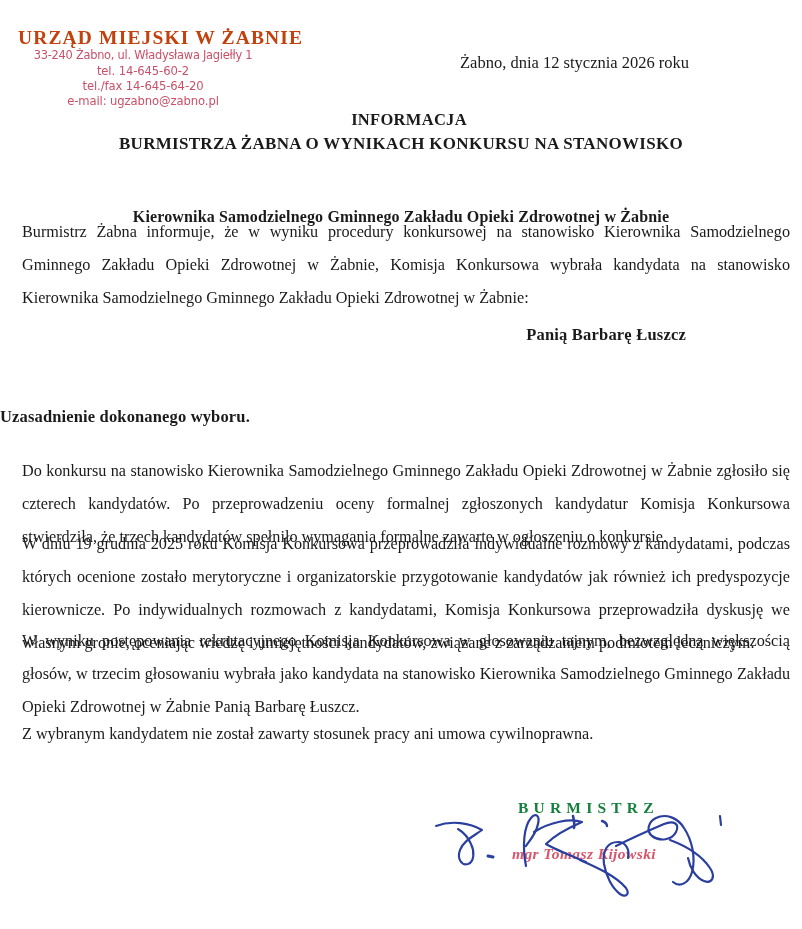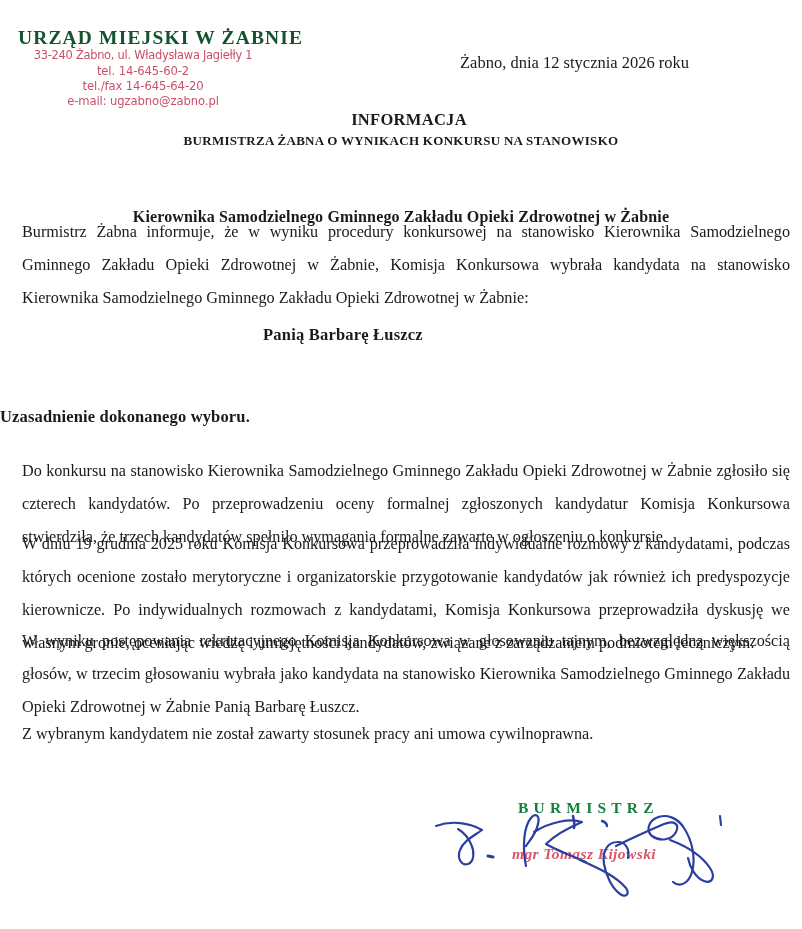--- a/index.html
+++ b/index.html
@@ -33,21 +33,21 @@
     text-align: center;
     color: #c0304a;
   }
   .letterhead-title {
     font-family: "Liberation Serif", "DejaVu Serif", serif;
     font-weight: bold;
     font-size: 19.5px;
     letter-spacing: 1.15px;
     line-height: 1.05;
     white-space: nowrap;
-    color: #14532d;
+    color: #c2410c;
   }
   .letterhead-line {
     font-family: "DejaVu Sans", "Liberation Sans", sans-serif;
     font-size: 11.6px;
     line-height: 1.33;
     letter-spacing: -0.1px;
     color: #c95068;
     white-space: nowrap;
   }
   .letterhead-line.addr {
@@ -73,21 +73,21 @@
     text-align: center;
   }
   .h-info {
     font-size: 16.5px;
     font-weight: bold;
     letter-spacing: 0.3px;
     line-height: 1.45;
     margin-left: 16px;
   }
   .h-main {
-    font-size: 13px;
+    font-size: 17px;
     font-weight: bold;
     letter-spacing: 0.3px;
     line-height: 1.45;
   }
   .h-sub {
     position: absolute;
     left: 0;
     top: 172px;
     width: 802px;
     text-align: center;
@@ -107,21 +107,21 @@
     font-size: 16.2px;
     line-height: 33px;
   }
   #para-intro { top: 216px; }
 
   .name-line {
     position: absolute;
     left: 0;
     top: 325px;
     width: 686px;
-    text-align: center;
+    text-align: right;
     font-size: 16.5px;
     font-weight: bold;
     letter-spacing: 0.2px;
   }
 
   .reason-heading {
     position: absolute;
     left: 0;
     top: 407px;
     width: 802px;

